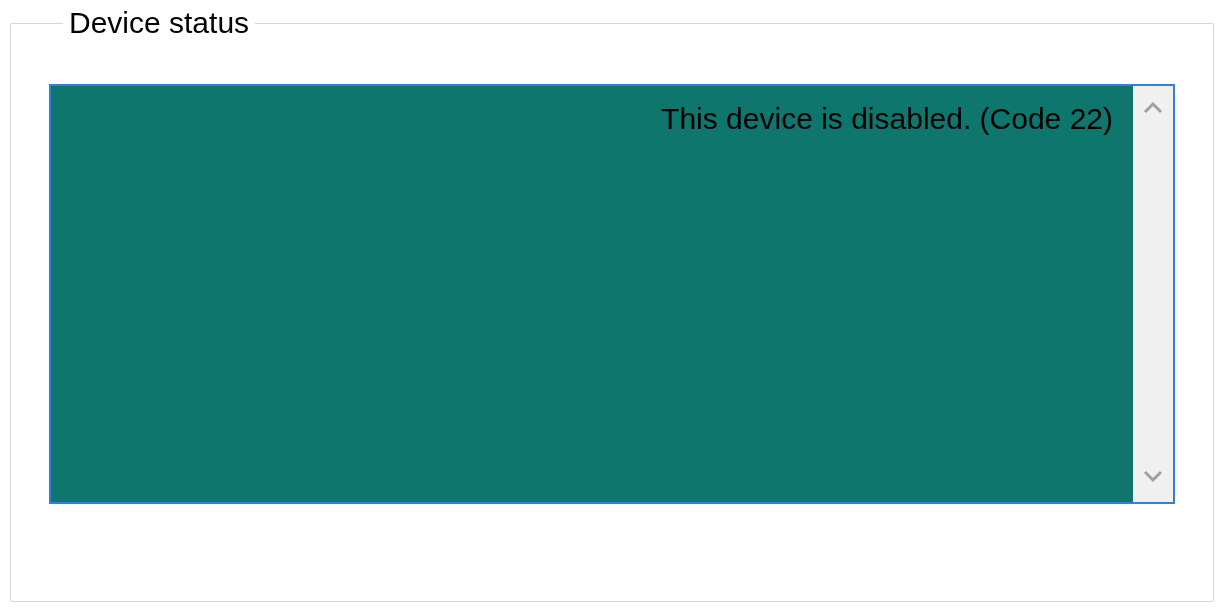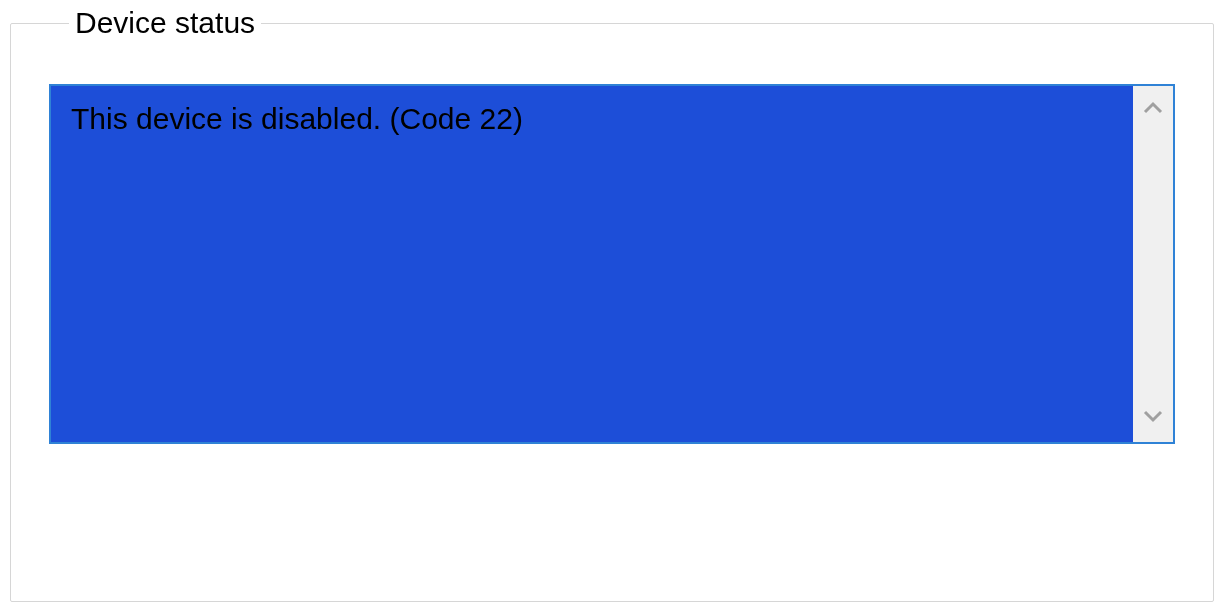--- a/index.html
+++ b/index.html
@@ -19,29 +19,30 @@
       border-radius: 2px;
       padding: 46px 38px 88px 38px;
       height: 100%;
       position: relative;
     }
     legend.group-legend {
       font-size: 30px;
       font-weight: 400;
       color: #000000;
       padding: 0 6px;
-      margin-left: 20px;
+      margin-left: 14px;
       line-height: 1;
     }
     .status-box-wrapper {
       display: flex;
       border: 2px solid #2f82d6;
-      height: 360px;
+      height: 420px;
       width: 100%;
-      background: #1d4ed8;
+      background: #0f766e;
+      text-align: right;
     }
     .status-text {
       flex: 1;
       padding: 16px 20px;
       font-size: 30px;
       color: #000000;
       font-weight: 400;
       white-space: pre-wrap;
       overflow: hidden;
     }

